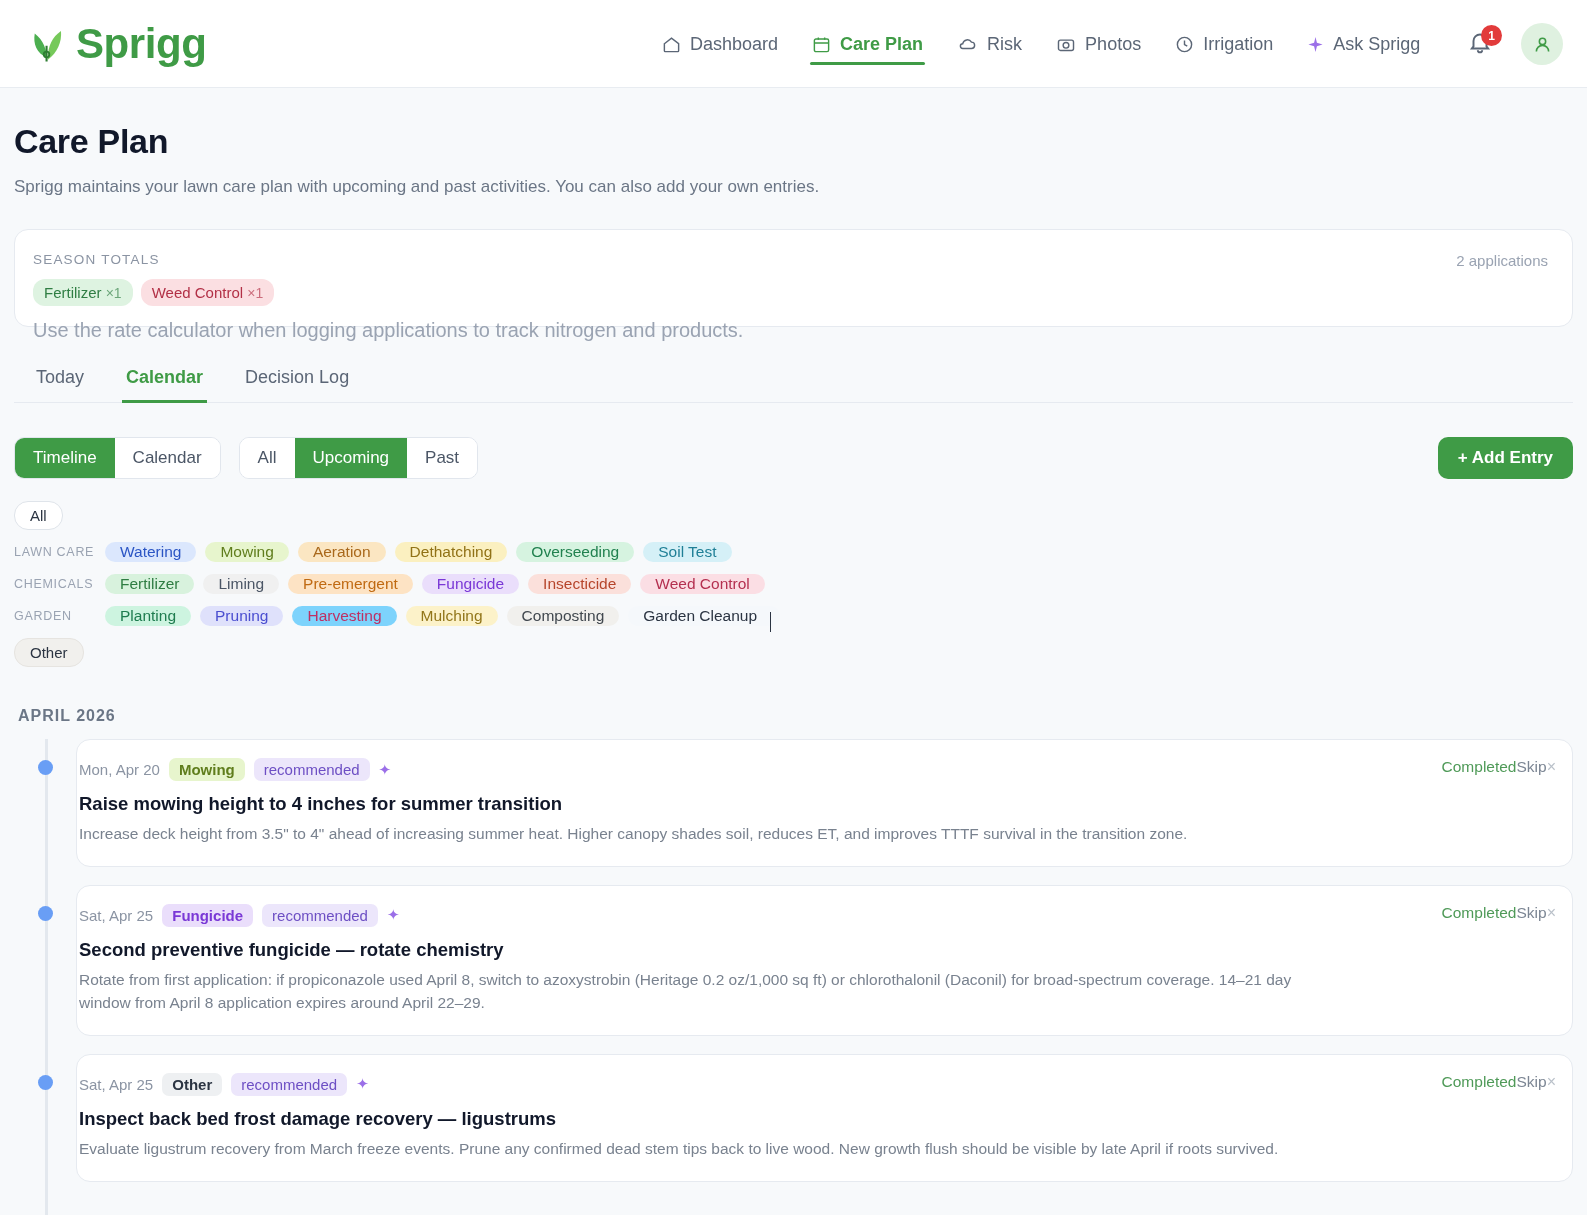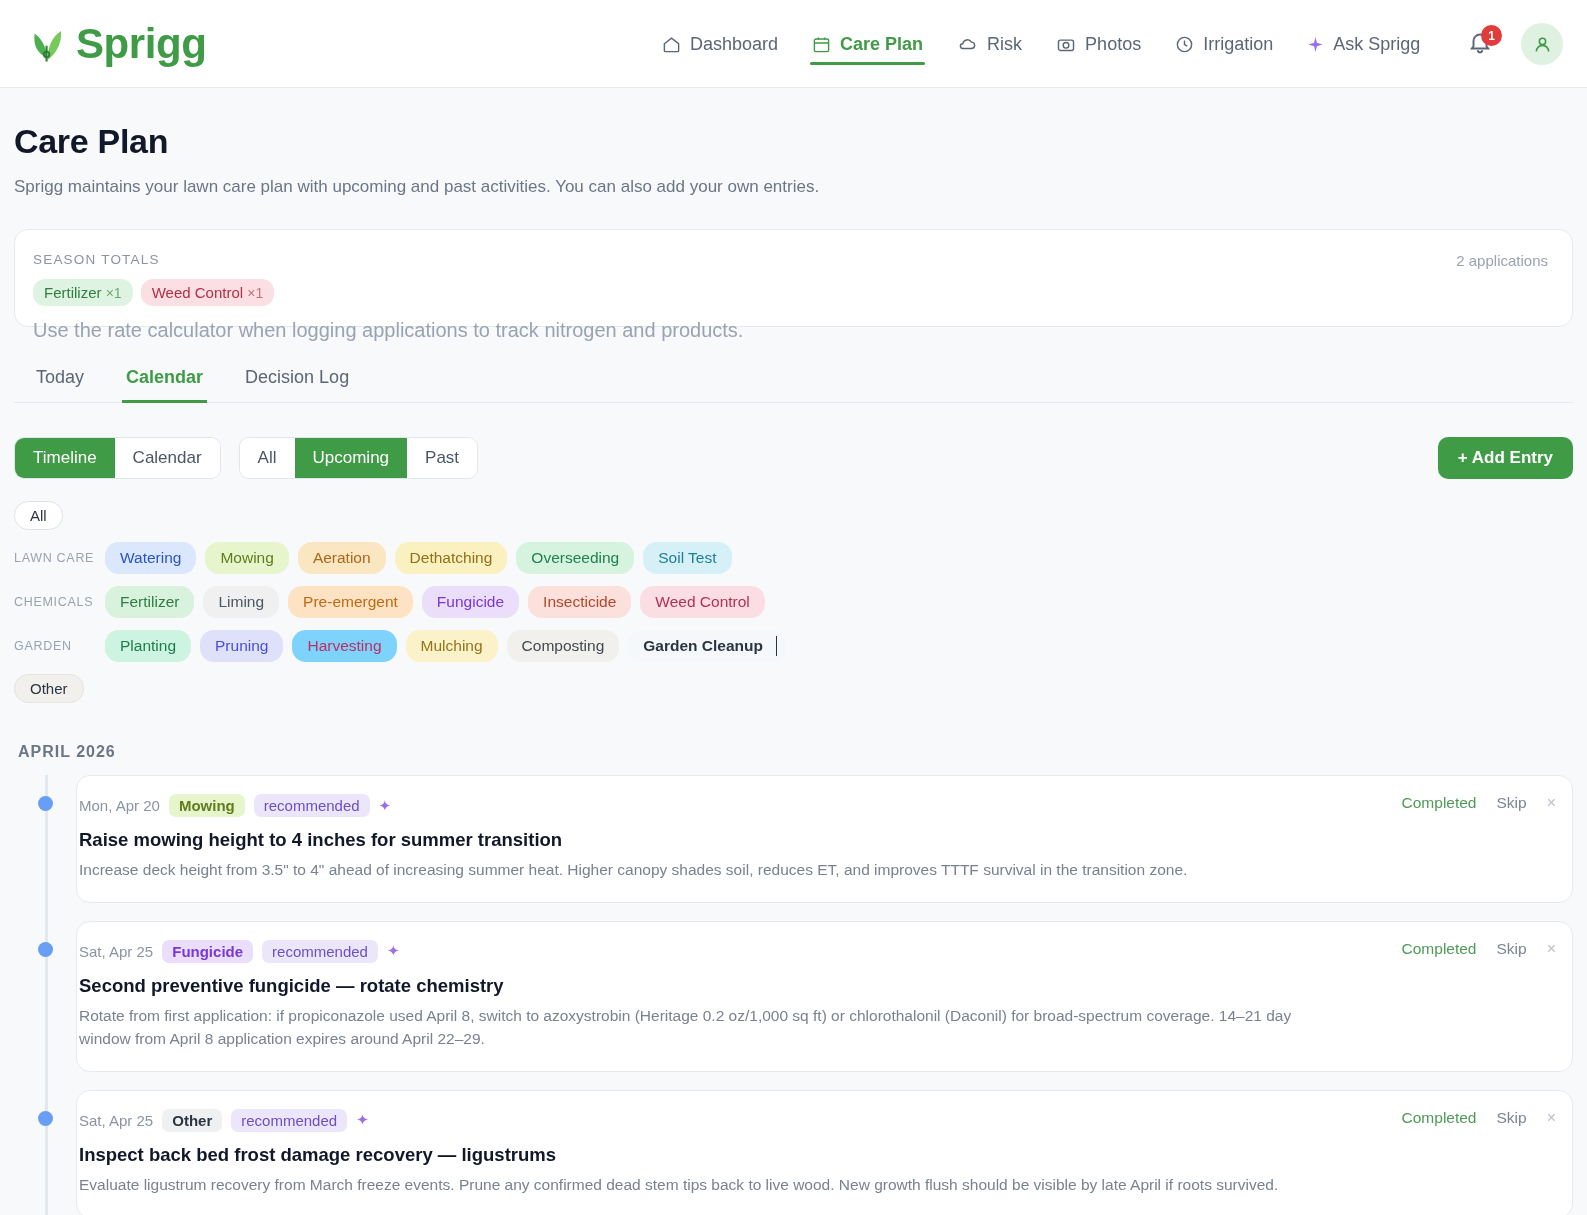--- a/index.html
+++ b/index.html
@@ -228,27 +228,27 @@
   }
   .filter-group-label {
     width: 82px;
     font-size: 12.5px;
     letter-spacing: .7px;
     color: #9aa3b2;
     flex: none;
   }
   .chip {
     border-radius: 14px;
-    padding: 6px 14px;
+    padding: 0 14px;
     font-size: 15.5px;
     cursor: pointer;
     white-space: nowrap;
     border: 1px solid transparent;
   }
-  .chip.focused { position: relative; font-weight: bold; }
+  .chip.focused { position: relative; }
   .chip.focused::after {
     content: "";
     position: absolute;
     right: 8px; top: 5px;
     width: 1.5px; height: 20px;
     background: #2b3442;
   }
   .other-row { margin-top: 12px; }
 
   
@@ -312,21 +312,21 @@
   .card-desc {
     margin-top: 8px;
     font-size: 15.5px;
     color: #79828f;
     line-height: 1.48;
     max-width: 1265px;
   }
   .card-actions {
     position: absolute;
     right: 16px; top: 18px;
-    display: flex; align-items: center; gap: 20px;
+    display: flex; align-items: center; 
   }
   .act-complete { font-size: 15.5px; color: #4f9a58; cursor: pointer; }
   .act-skip { font-size: 15.5px; color: #7b8593; cursor: pointer; }
   .act-x { font-size: 16px; color: #b9c0c9; cursor: pointer; }
 </style>
 </head>
 <body>
 
 <div class="topbar">
   <div class="brand">

